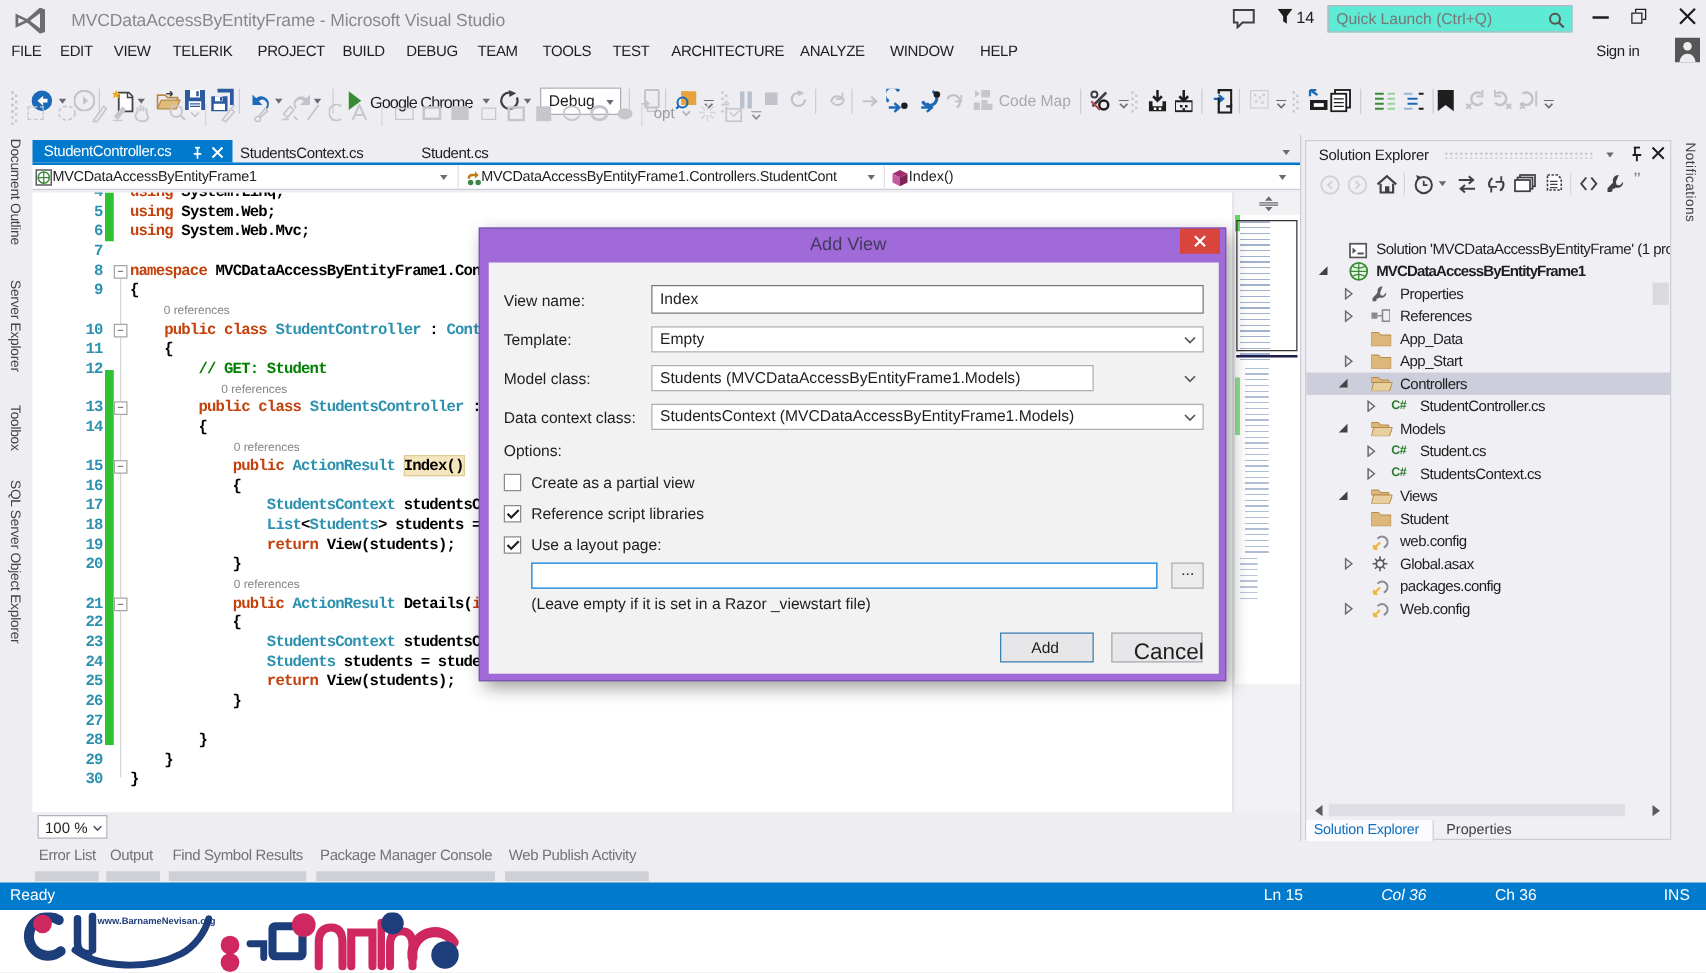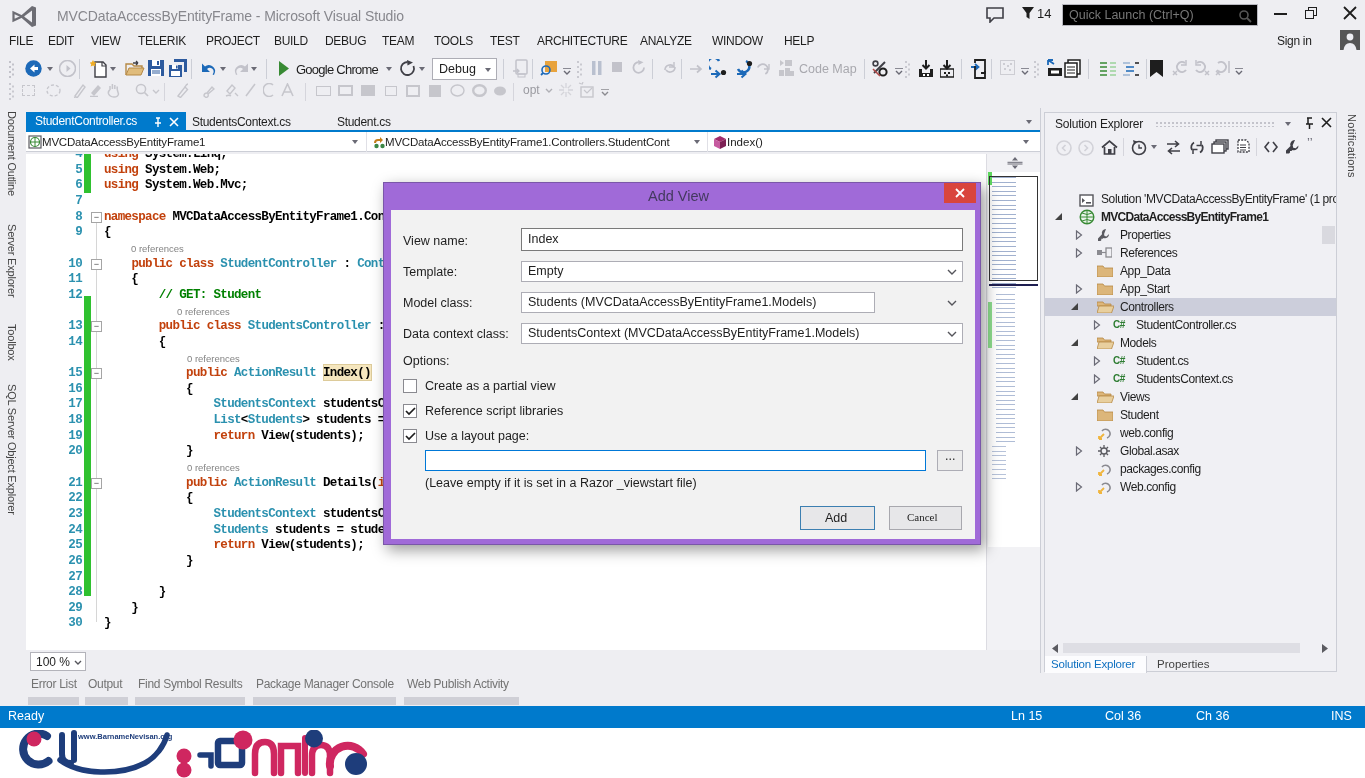--- a/index.html
+++ b/index.html
@@ -30,21 +30,21 @@
     <path d="M8 10.5 L20 0 L24 1.5 L24 19.5 L20 21 L8 10.5 Z M12 10.5 L20 16.5 L20 4.5 Z" fill="#6d6d74"></path>
   </svg>
   <span class="abs" style="left:57px;top:8px;font-size:14px;letter-spacing:-0.1px;color:#87878d;">MVCDataAccessByEntityFrame - Microsoft Visual Studio</span>
   <svg class="abs" style="left:986px;top:7px;" width="20" height="16" viewBox="0 0 20 16">
     <path d="M1 1 h16 v10 h-9 l-4 4 v-4 h-3 Z" fill="none" stroke="#3f3f46" stroke-width="1.6"></path>
   </svg>
   <svg class="abs" style="left:1022px;top:7px;" width="13" height="13" viewBox="0 0 13 13">
     <path d="M0 0 h12 l-4.5 6 v6 l-3-2 v-4 Z" fill="#1e1e1e"></path>
   </svg>
   <span class="abs" style="left:1037px;top:6px;font-size:13px;color:#1e1e1e;">14</span>
-  <div class="abs" style="left:1062px;top:4px;width:196px;height:22px;background:#000000;border:1px solid #b8b8c0;">
+  <div class="abs" style="left:1062px;top:4px;width:196px;height:22px;background:#5eead4;border:1px solid #b8b8c0;">
     <span class="abs" style="left:6px;top:3px;font-size:12.5px;color:#777;">Quick Launch (Ctrl+Q)</span>
     <svg class="abs" style="right:5px;top:4px;" width="14" height="14" viewBox="0 0 14 14">
         <circle cx="6" cy="6" r="4" fill="none" stroke="#555" stroke-width="1.6"></circle>
         <line x1="9" y1="9" x2="13" y2="13" stroke="#555" stroke-width="1.8"></line>
       </svg>
   </div>
   <div class="abs" style="left:1274px;top:13px;width:13px;height:2px;background:#1e1e1e;"></div>
   <div class="abs" style="left:1308px;top:7px;width:9px;height:9px;border:1.5px solid #1e1e1e;"></div>
   <div class="abs" style="left:1305px;top:10px;width:9px;height:9px;border:1.5px solid #1e1e1e;background:#eeeef2;"></div>
   <svg class="abs" style="left:1343px;top:6px;" width="14" height="14" viewBox="0 0 14 14">
@@ -68,21 +68,21 @@
   <span class="abs" style="left:712px;top:4px;">WINDOW</span>
   <span class="abs" style="left:784px;top:4px;">HELP</span>
   <span class="abs" style="left:1277px;top:4px;">Sign in</span>
   <svg class="abs" style="left:1340px;top:0px;" width="20" height="20" viewBox="0 0 20 20">
     <rect x="0" y="0" width="20" height="20" fill="#565656"></rect>
     <circle cx="10" cy="7" r="3.4" fill="#eeeef2"></circle>
     <path d="M3.5 20 q1-7 6.5-7 q5.5 0 6.5 7 Z" fill="#eeeef2"></path>
   </svg>
 </div>
 
-<div id="toolbar1" class="abs" style="left:0;top:56px;width:1098px;height:27px;">
+<div id="toolbar1" class="abs" style="left:0;top:68px;width:1098px;height:27px;">
   <svg class="abs" style="left:8px;top:3px" width="6" height="20">
       <path d="M1 2h2v2h-2z M1 7h2v2h-2z M1 12h2v2h-2z M1 17h2v2h-2z M4 4.5h2v2h-2z M4 9.5h2v2h-2z M4 14.5h2v2h-2z" fill="#c2c2ca"></path>
     </svg>
   <svg class="abs" style="left:25px;top:4px" width="17" height="17">
       <circle cx="8.5" cy="8.5" r="8.2" fill="#1c69b8"></circle>
       <path d="M9.5 4.5 L5 8.5 L9.5 12.5 L9.5 10 L13 10 L13 7 L9.5 7 Z" fill="#fff"></path>
     </svg>
   <div class="ddarrow" style="left:47px;top:11px;"></div>
   <svg class="abs" style="left:59px;top:4px" width="17" height="17">
       <circle cx="8.5" cy="8.5" r="8" fill="none" stroke="#c2c2ca" stroke-width="1.6"></circle>
@@ -778,42 +778,42 @@
     <span class="abs t12" style="left:34px;top:219px;font-size:12.5px;">Use a layout page:</span>
     <div class="abs" style="left:34px;top:240px;width:501px;height:21px;background:#fff;border:1px solid #0078d7;"></div>
     <div class="abs" style="left:546px;top:240px;width:26px;height:21px;background:#ececec;border:1px solid #adadb5;text-align:center;">
       <span class="abs" style="left:7px;top:-2px;font-size:12.5px;color:#1e1e1e;">...</span>
     </div>
     <span class="abs t12" style="left:34px;top:266px;font-size:12.5px;">(Leave empty if it is set in a Razor _viewstart file)</span>
     <div class="abs" style="left:409px;top:296px;width:75px;height:24px;background:#e7e7e9;border:1px solid #3c7fb1;">
       <span class="abs" style="left:24px;top:4px;font-size:12.5px;color:#1e1e1e;">Add</span>
     </div>
     <div class="abs" style="left:498px;top:296px;width:73px;height:24px;background:#e7e7e9;border:1px solid #a8a8ae;">
-      <span class="abs" style="left:17px;top:4px;font-size:11px;color:#1e1e1e;font-family:Liberation Serif, serif;">Cancel</span>
+      <span class="abs" style="left:17px;top:4px;font-size:18px;color:#1e1e1e;">Cancel</span>
     </div>
   </div>
 </div>
 
 <div id="bottom" class="abs" style="left:0;top:673px;width:1365px;height:105px;">
   <div class="abs" style="left:0;top:0;width:1365px;height:33px;background:#eeeef2;font-size:12px;letter-spacing:-0.3px;color:#737373;">
     <span class="abs" style="left:31px;top:4px;">Error List</span>
     <span class="abs" style="left:88px;top:4px;">Output</span>
     <span class="abs" style="left:138px;top:4px;">Find Symbol Results</span>
     <span class="abs" style="left:256px;top:4px;">Package Manager Console</span>
     <span class="abs" style="left:407px;top:4px;">Web Publish Activity</span>
     <div class="abs" style="left:28px;top:24px;width:51px;height:8px;background:#cfcfd6;"></div>
     <div class="abs" style="left:85px;top:24px;width:43px;height:8px;background:#cfcfd6;"></div>
     <div class="abs" style="left:135px;top:24px;width:110px;height:8px;background:#cfcfd6;"></div>
     <div class="abs" style="left:253px;top:24px;width:143px;height:8px;background:#cfcfd6;"></div>
     <div class="abs" style="left:404px;top:24px;width:115px;height:8px;background:#cfcfd6;"></div>
   </div>
   <div class="abs" style="left:0;top:33px;width:1365px;height:22px;background:#007acc;font-size:12.5px;color:#fff;">
     <span class="abs" style="left:8px;top:3px;">Ready</span>
     <span class="abs" style="left:1011px;top:3px;">Ln 15</span>
-    <span class="abs" style="left:1105px;top:3px;">Col 36</span>
+    <span class="abs" style="left:1105px;top:3px;font-style:italic;">Col 36</span>
     <span class="abs" style="left:1196px;top:3px;">Ch 36</span>
     <span class="abs" style="left:1331px;top:3px;">INS</span>
   </div>
   <div class="abs" style="left:0;top:55px;width:1365px;height:50px;background:#ffffff;">
     <svg class="abs" style="left:15px;top:2px" width="375" height="48" viewBox="0 0 375 48">
       <g fill="none" stroke-linecap="round">
         <path d="M32 6 A 15.5 15.5 0 1 0 33.5 31" stroke="#1e3d7b" stroke-width="8"></path>
         <circle cx="19" cy="9" r="7.5" fill="#cf2760" stroke="none"></circle>
         <path d="M47 5 V24 Q47 33 56 33" stroke="#1e3d7b" stroke-width="6"></path>
         <path d="M59 3 V30" stroke="#1e3d7b" stroke-width="6"></path>

